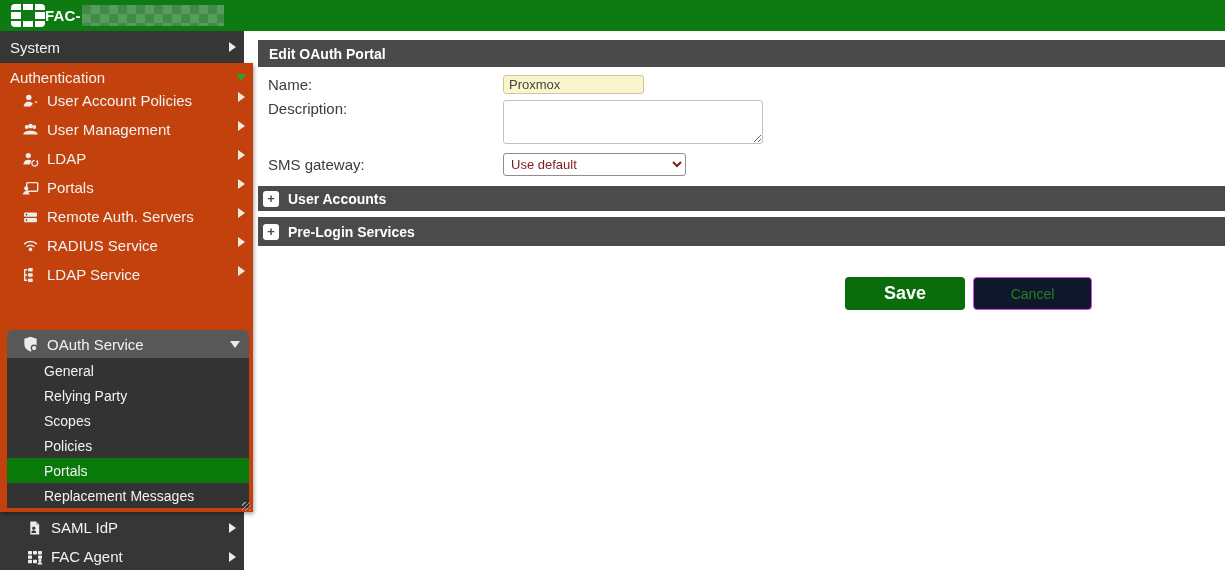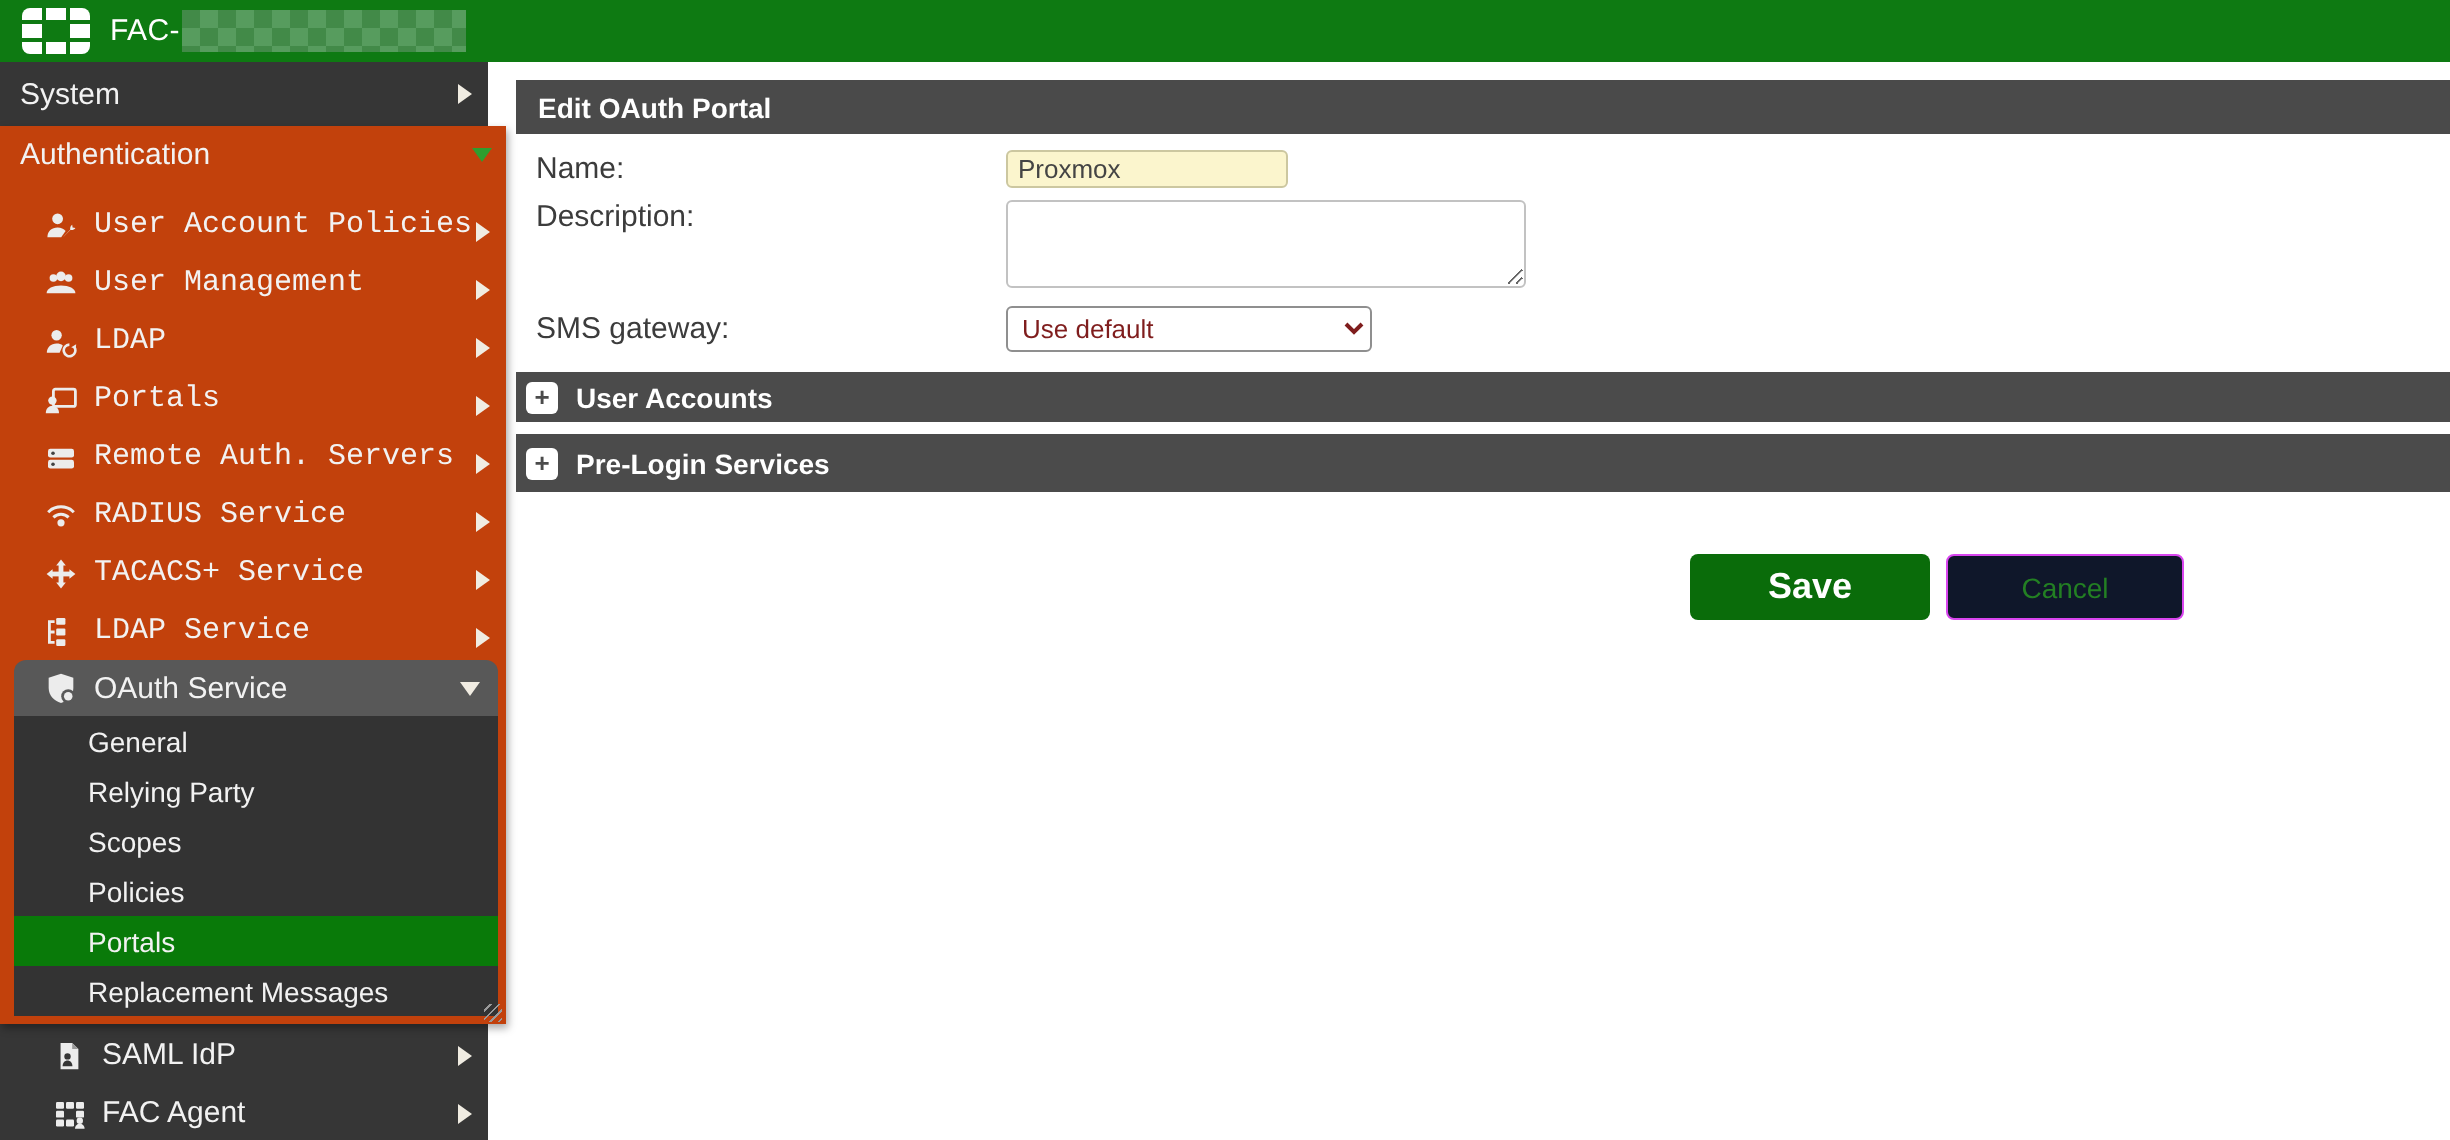--- a/index.html
+++ b/index.html
@@ -9,40 +9,40 @@
 
   
   .topbar { position:absolute; left:0; top:0; right:0; height:31px; background:#0e7a12; display:flex; align-items:center; }
   .logo { width:34px; height:24px; margin-left:11px; display:grid; grid-template-columns:repeat(3,1fr); grid-template-rows:repeat(3,1fr); gap:2px; }
   .logo span { background:#fff; }
   .logo span:nth-child(1){ border-top-left-radius:4px; }
   .logo span:nth-child(3){ border-top-right-radius:4px; }
   .logo span:nth-child(5){ background:transparent; }
   .logo span:nth-child(7){ border-bottom-left-radius:4px; }
   .logo span:nth-child(9){ border-bottom-right-radius:4px; }
-  .brand { color:#fff; font-weight:normal; font-size:15px; margin-left:10px; letter-spacing:.2px; }
+  .brand { color:#fff; font-weight:bold; font-size:15px; letter-spacing:.2px; }
   .redacted { width:142px; height:21px; margin-left:1px;
     background: repeating-conic-gradient(#579c5e 0% 25%, #428a48 25% 50%);
     background-size:18px 18px; }
 
   
   .sidebar-base { position:absolute; left:0; top:31px; width:244px; bottom:0; background:#363636; }
   .nav-row { height:32px; display:flex; align-items:center; position:relative; color:#f2f2f2; font-size:15px; cursor:pointer; }
   .nav-row .lbl { margin-left:10px; }
   .arrow-right { position:absolute; right:8px; width:0; height:0;
     border-left:7px solid #f0ece2; border-top:5px solid transparent; border-bottom:5px solid transparent; }
   .arrow-down-green { position:absolute; right:7px; width:0; height:0;
     border-top:7px solid #2f9e2f; border-left:5px solid transparent; border-right:5px solid transparent; }
   .arrow-down-white { position:absolute; right:9px; width:0; height:0;
     border-top:7px solid #f0ece2; border-left:5px solid transparent; border-right:5px solid transparent; }
 
   .auth-panel { position:absolute; left:0; top:63px; width:253px; height:449px; background:#c2410c; box-shadow:1px 2px 4px rgba(0,0,0,.35); }
   .auth-head { height:29px; display:flex; align-items:center; position:relative; color:#f2f2f2; font-size:15px; cursor:pointer; }
   .auth-head .lbl { margin-left:10px; }
-  .auth-item { height:29px; display:flex; align-items:flex-end; position:relative; color:#f2f2f2; font-size:15px; padding-left:21px; cursor:pointer;font-family:Liberation Mono, monospace; }
+  .auth-item { height:29px; display:flex; align-items:flex-start; position:relative; color:#f2f2f2; font-size:15px; padding-left:21px; cursor:pointer; }
   .auth-item .icon, .oauth-head .icon { width:19px; height:17px; display:flex; align-items:center; justify-content:center; margin-right:7px; flex:none; }
   svg { display:block; }
 
   .oauth-box { position:absolute; top:267px; left:7px; right:4px; }
   .oauth-head { height:28px; background:#585858; border-radius:6px 6px 0 0; display:flex; align-items:center; position:relative; color:#f2f2f2; font-size:15px; padding-left:14px; cursor:pointer; }
   .oauth-body { background:#333333; }
   .oauth-item { height:25px; display:flex; align-items:center; color:#f2f2f2; font-size:14px; padding-left:37px; cursor:pointer; }
   .oauth-item.active { background:#097a09; }
   .panel-resize { position:absolute; right:2px; bottom:1px; width:9px; height:9px;
     background: repeating-linear-gradient(135deg, transparent 0 2px, #9a9a9a 2px 3px); cursor:nwse-resize; }
@@ -203,31 +203,20 @@
         <svg width="17" height="16" viewBox="0 0 16 16" fill="#ececec">
             <path d="M1.6 6.1a9 9 0 0 1 12.8 0" fill="none" stroke="#ececec" stroke-width="1.5"></path>
             <path d="M4.2 8.7a5.4 5.4 0 0 1 7.6 0" fill="none" stroke="#ececec" stroke-width="1.5"></path>
             <circle cx="8" cy="11.4" r="1.8"></circle>
           </svg>
       </span>
       <span>RADIUS Service</span>
       <span class="arrow-right"></span>
     </div>
 
-    <div class="auth-item">
-      <span class="icon">
-        <svg width="17" height="16" viewBox="0 0 16 16" fill="#ececec">
-            <path d="M8 .8l2.4 3H5.6zM8 15.2l-2.4-3h4.8zM.8 8l3-2.4v4.8zM15.2 8l-3 2.4V5.6z"></path>
-            <rect x="6.8" y="3" width="2.4" height="10"></rect>
-            <rect x="3" y="6.8" width="10" height="2.4"></rect>
-          </svg>
-      </span>
-      <span>TACACS+ Service</span>
-      <span class="arrow-right"></span>
-    </div>
 
     <div class="auth-item">
       <span class="icon">
         <svg width="17" height="16" viewBox="0 0 16 16" fill="#ececec">
             <path d="M4.8 2.8H2.2v10.4h2.6M2.2 8h2.6" fill="none" stroke="#ececec" stroke-width="1.4"></path>
             <rect x="5.6" y="1" width="4.6" height="3.4" rx=".6"></rect>
             <rect x="5.6" y="6.3" width="4.6" height="3.4" rx=".6"></rect>
             <rect x="5.6" y="11.6" width="4.6" height="3.4" rx=".6"></rect>
           </svg>
       </span>

